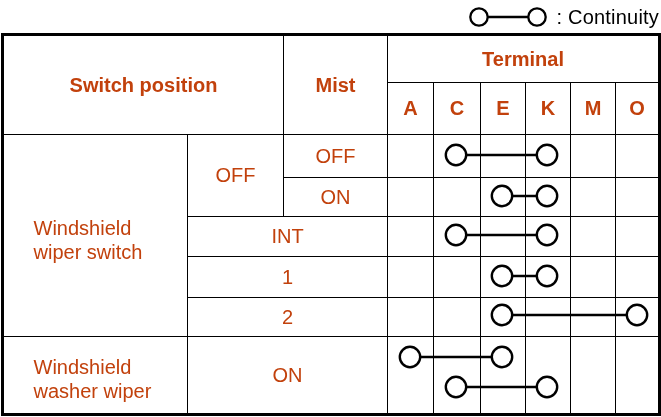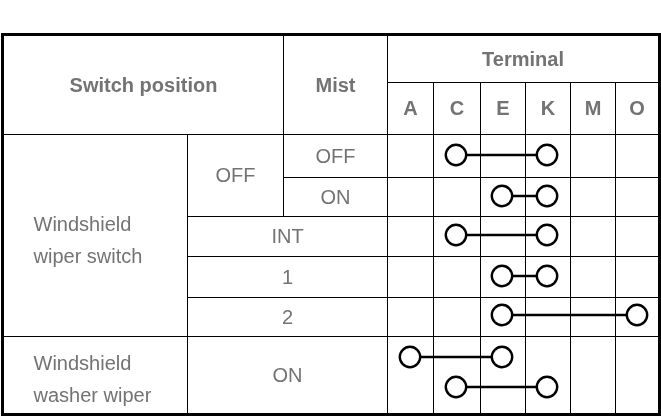--- a/index.html
+++ b/index.html
@@ -28,48 +28,56 @@
     border-collapse: collapse;
     table-layout: fixed;
     border: 3px solid #000000;
   }
   table.grid td {
     border: 1.5px solid #000000;
     padding: 0;
     text-align: center;
     vertical-align: middle;
     font-size: 20px;
-    color: #737373;
+    color: #c2410c;
   }
   td.hdr { font-weight: bold; font-size: 20px; }
   td.letter { font-weight: bold; font-size: 17px; }
   td.name-cell { text-align: left; }
   .name-inner {
     display: inline-block;
     margin-left: 11px;
     width: 135px;
-    line-height: 32px;
+    line-height: 24px;
     font-size: 20px;
     text-align: left;
     margin-top: 8px;
   }
 
   
   svg.overlay {
     position: absolute;
     left: 0; top: 0;
     width: 661px; height: 417px;
     pointer-events: none;
   }
 </style>
 </head>
 <body>
 
 <div class="page">
 
+  <div class="legend">
+    <svg width="84" height="26" viewBox="0 0 84 26">
+      <line x1="13" y1="13" x2="71" y2="13" stroke="#000" stroke-width="2.3"></line>
+      <circle cx="13" cy="13" r="8.7" fill="#fff" stroke="#000" stroke-width="2.3"></circle>
+      <circle cx="71" cy="13" r="8.7" fill="#fff" stroke="#000" stroke-width="2.3"></circle>
+    </svg>
+    <span class="legend-text">: Continuity</span>
+  </div>
 
   <table class="grid">
     <colgroup>
       <col style="width:185px">
         <col style="width:96px">
         <col style="width:104px">
       <col style="width:46px">
         <col style="width:47px">
         <col style="width:45px">
       <col style="width:45px">

